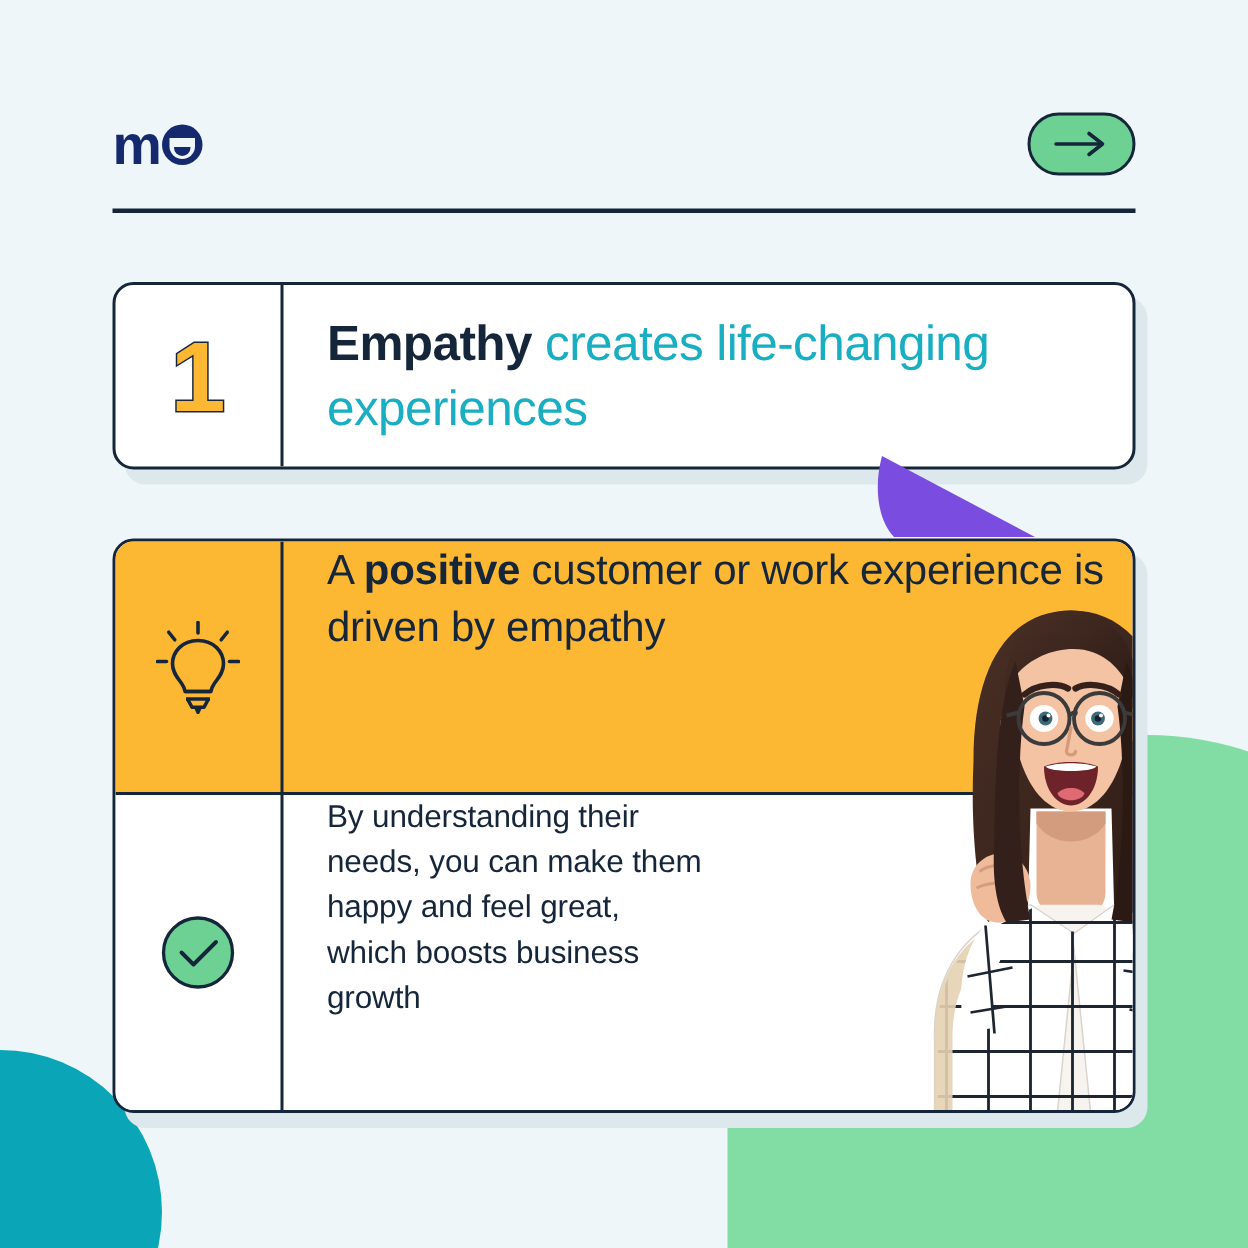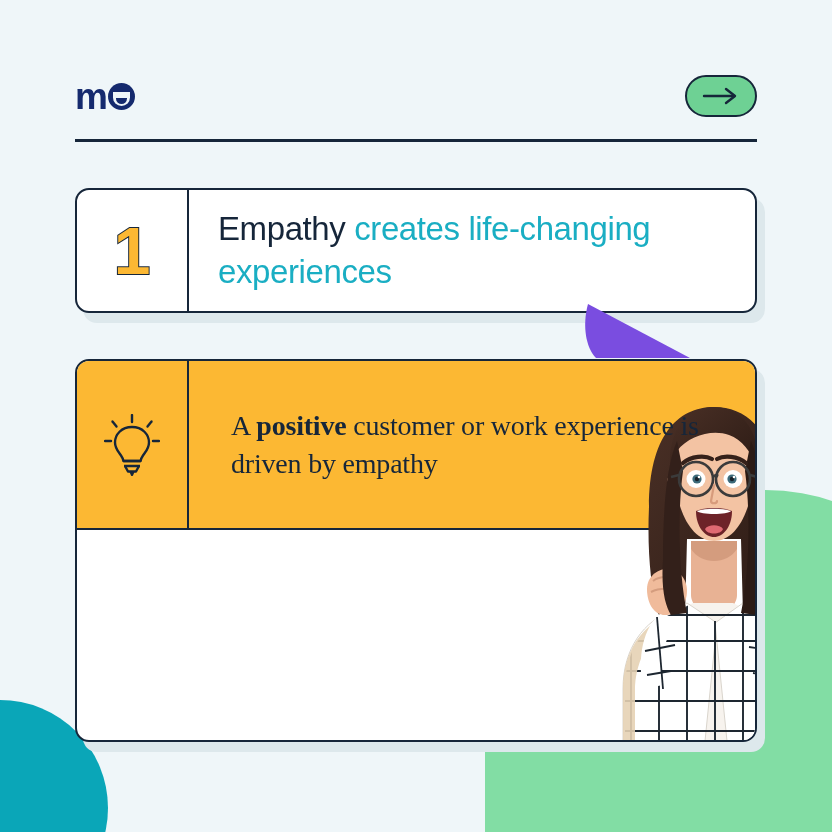--- a/index.html
+++ b/index.html
@@ -143,21 +143,21 @@
     padding-left:29px;
   }
   .headline {
     font-size:33px;
     line-height:1.28;
     color:#1aaec3;
     font-weight:400;
     letter-spacing:-0.4px;
   }
   .headline .hl-strong {
-    font-weight:400;
+    font-weight:700;
     color:#16263a;
   }
 
   
   .card-two {
     left:75px; top:359px;
     width:682px; height:383px;
     padding:0;
     overflow:hidden;
     display:flex;
@@ -181,24 +181,23 @@
     width:112px;
     flex:0 0 112px;
     border-right:2.5px solid #16263a;
     display:flex;
     align-items:center;
     justify-content:center;
   }
   .row-body {
     flex:1;
     display:flex;
-    align-items:center;
-    padding-left:42px;
+    align-items:flex-start;
+    padding-left:29px;
     padding-right:16px;
-    font-family:Liberation Serif, serif;
   }
   .orange-text {
     font-size:28px;
     line-height:1.34;
     color:#16263a;
     font-weight:400;
     letter-spacing:-0.2px;
     position:relative;
     z-index:3;
   }
@@ -316,20 +315,31 @@
         <line x1="55" y1="27" x2="49" y2="27" stroke="#16263a" stroke-width="2.4" stroke-linecap="round"></line>
       </svg>
     </div>
     <div class="row-body">
       <div class="orange-text">
         <span>A </span><span class="ot-strong">positive</span><span> customer or work experience is driven by empathy</span>
       </div>
     </div>
   </div>
 
+  <div class="row-white">
+    <div class="icon-cell">
+      <svg width="50" height="50" viewBox="0 0 50 50">
+        <circle cx="25" cy="25" r="23" fill="#6ed194" stroke="#16263a" stroke-width="2.2"></circle>
+        <polyline points="14,25 22,33 37,18" fill="none" stroke="#16263a" stroke-width="2.6" stroke-linecap="round" stroke-linejoin="round"></polyline>
+      </svg>
+    </div>
+    <div class="row-body">
+      <div class="body-text">By understanding their needs, you can make them happy and feel great, which boosts business growth</div>
+    </div>
+  </div>
 
   <div class="person-wrap">
     <svg width="290" height="352" viewBox="0 0 290 352">
       <defs>
         <clipPath id="bodyclip">
           <path d="M60 352 L60 300 C60 262 78 238 104 226 L128 214 L168 214 L196 228 C222 240 238 264 238 302 L238 352 Z"></path>
         </clipPath>
         <linearGradient id="hairg" x1="0" y1="0" x2="1" y2="1">
           <stop offset="0%" stop-color="#4a3026"></stop>
           <stop offset="100%" stop-color="#2b1a14"></stop>

